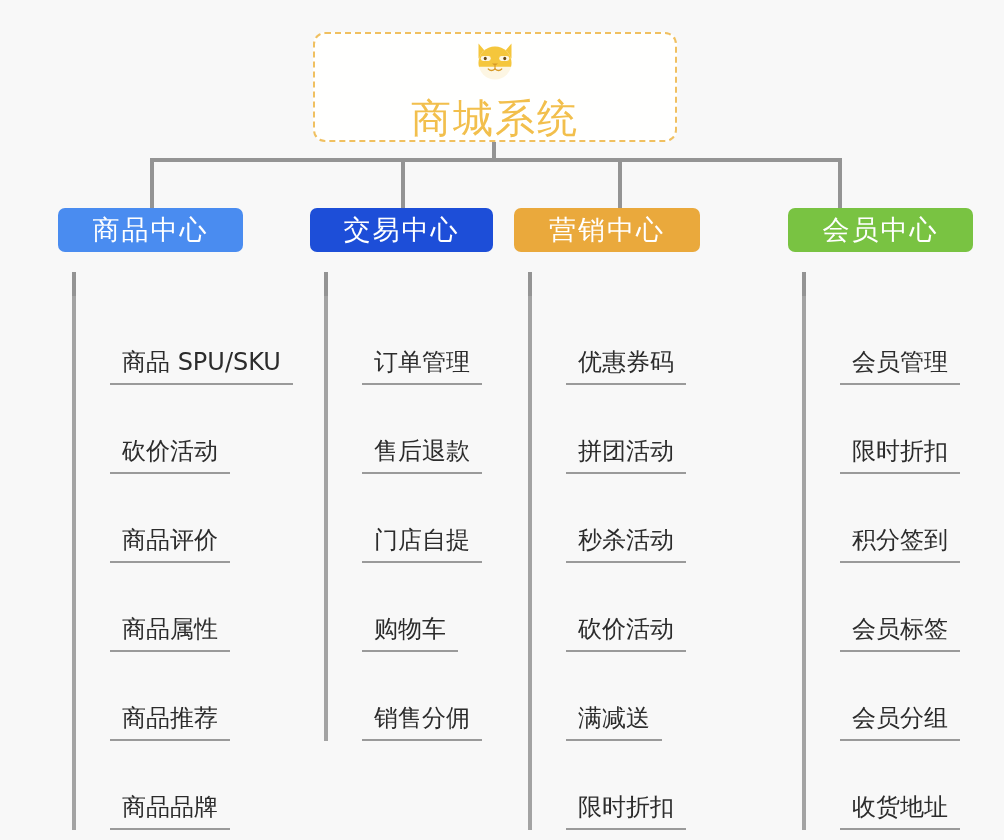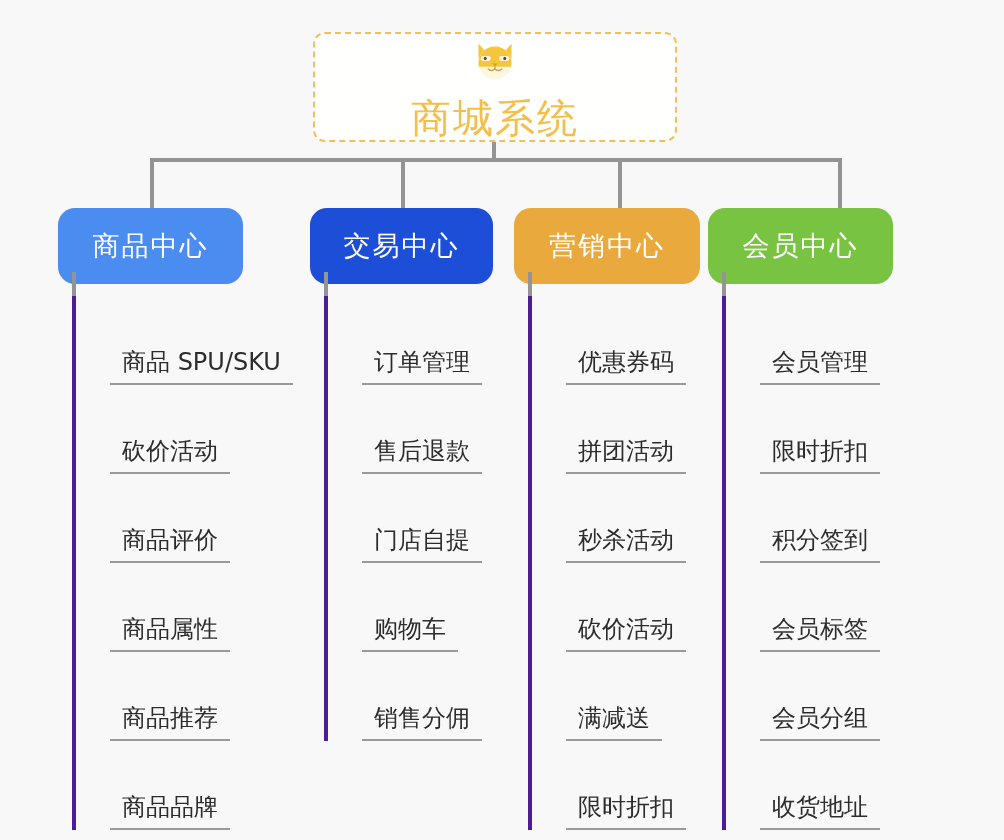--- a/index.html
+++ b/index.html
@@ -59,22 +59,22 @@
     background: #949494;
   }
 
   
   .branch {
     position: absolute;
     top: 208px;
   }
   .branch-head {
     box-sizing: border-box;
-    height: 76px;
-    border-radius: 17px;
+    height: 44px;
+    border-radius: 7px;
     display: flex;
     align-items: center;
     justify-content: center;
     color: #ffffff;
     font-size: 27px;
     letter-spacing: 2px;
     white-space: nowrap;
   }
   .branch-stub {
     position: absolute;
@@ -83,21 +83,21 @@
     width: 4px;
     height: 24px;
     background: #949494;
   }
 
   
   .leaf-list {
     position: absolute;
     top: 88px;
     left: 14px;
-    border-left: 4px solid #4c1d95;
+    border-left: 4px solid #a3a3a3;
     padding: 0;
     margin: 0;
     list-style: none;
   }
   .leaf-item {
     position: relative;
     height: 89px;
     box-sizing: border-box;
     display: flex;
     align-items: flex-end;
@@ -223,21 +223,21 @@
         </li>
       <li class="leaf-item">
           <span class="leaf-label">满减送</span>
         </li>
       <li class="leaf-item">
           <span class="leaf-label">限时折扣</span>
         </li>
     </ul>
   </div>
 
-  <div class="branch" id="branch-3" style="left:708px; width:185px;">
+  <div class="branch" id="branch-3" style="left:788px; width:185px;">
     <div class="branch-head c-green">
       <span>会员中心</span>
     </div>
     <div class="branch-stub"></div>
     <ul class="leaf-list">
       <li class="leaf-item">
           <span class="leaf-label">会员管理</span>
         </li>
       <li class="leaf-item">
           <span class="leaf-label">限时折扣</span>

